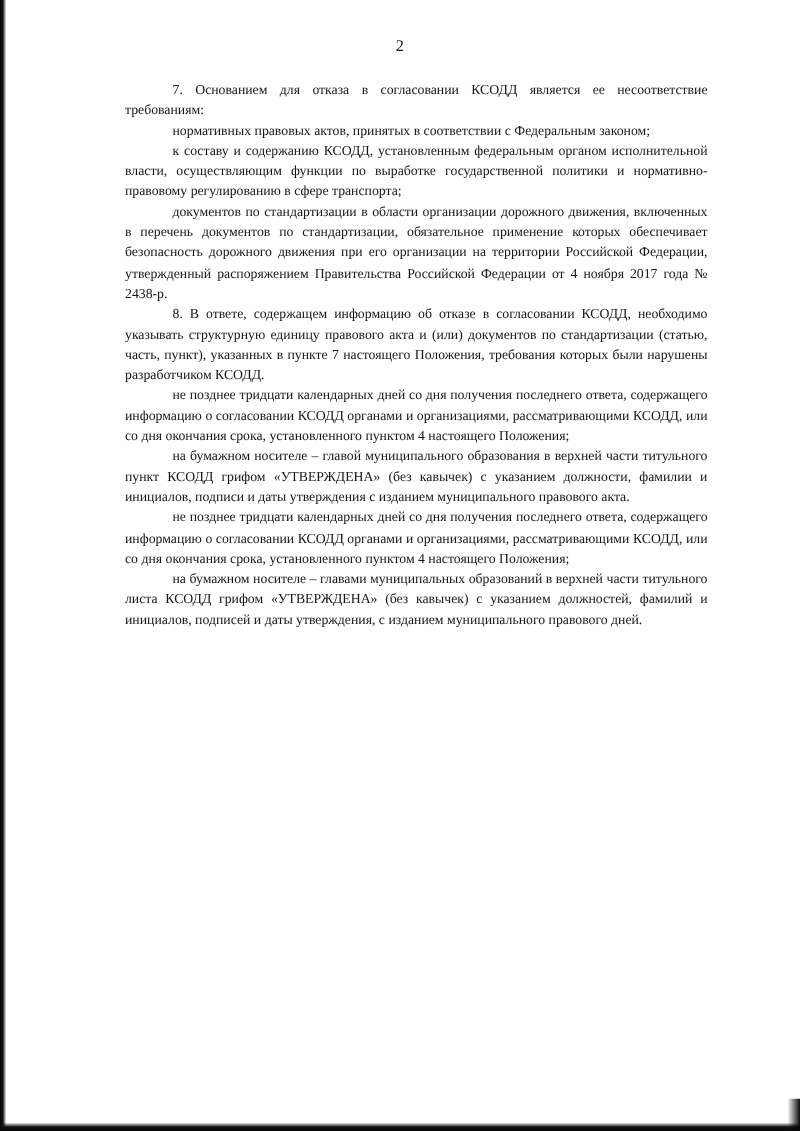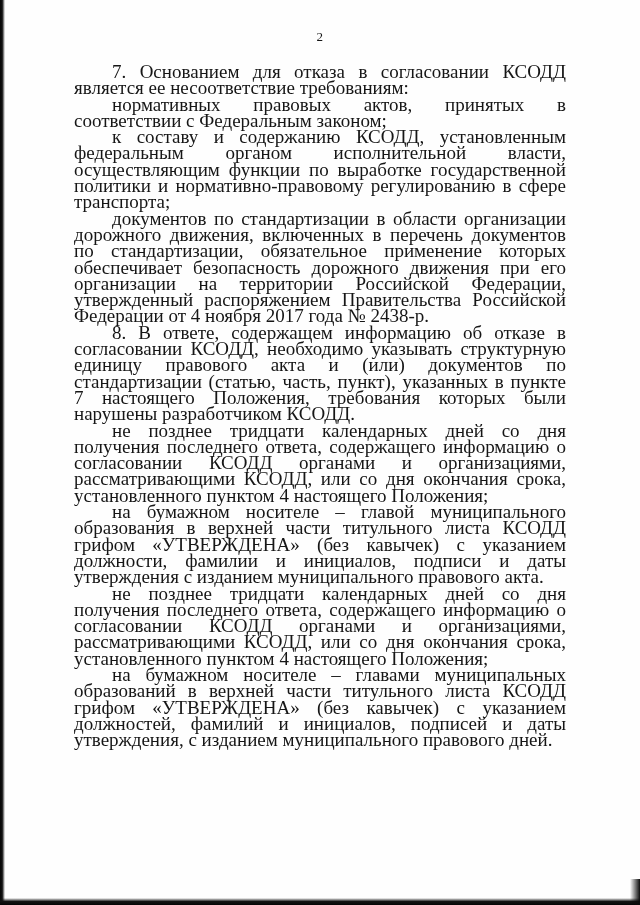--- a/index.html
+++ b/index.html
@@ -20,22 +20,22 @@
     inset: 0;
     background: #fefefe;
   }
   .page-number {
     text-align: center;
     padding-top: 29px;
     font-size: 13px;
     letter-spacing: 0.5px;
   }
   .text-block {
-    margin: 19px 74px 0 74px;
-    font-size: 19px;
+    margin: 19px 74px 0 100px;
+    font-size: 11px;
     line-height: 16.3px;
     text-align: justify;
     text-justify: inter-word;
   }
   .text-block p {
     margin: 0;
     padding: 0;
     text-indent: 38px;
   }
   
@@ -68,21 +68,21 @@
 
   <div class="page-number">2</div>
 
   <div class="text-block">
     <p>7. Основанием для отказа в согласовании КСОДД является ее несоответствие требованиям:</p>
     <p>нормативных правовых актов, принятых в соответствии с Федеральным законом;</p>
     <p>к составу и содержанию КСОДД, установленным федеральным органом исполнительной власти, осуществляющим функции по выработке государственной политики и нормативно-правовому регулированию в сфере транспорта;</p>
     <p>документов по стандартизации в области организации дорожного движения, включенных в перечень документов по стандартизации, обязательное применение которых обеспечивает безопасность дорожного движения при его организации на территории Российской Федерации, утвержденный распоряжением Правительства Российской Федерации от 4 ноября 2017 года № 2438-р.</p>
     <p>8. В ответе, содержащем информацию об отказе в согласовании КСОДД, необходимо указывать структурную единицу правового акта и (или) документов по стандартизации (статью, часть, пункт), указанных в пункте 7 настоящего Положения, требования которых были нарушены разработчиком КСОДД.</p>
     <p>не позднее тридцати календарных дней со дня получения последнего ответа, содержащего информацию о согласовании КСОДД органами и организациями, рассматривающими КСОДД, или со дня окончания срока, установленного пунктом 4 настоящего Положения;</p>
-    <p>на бумажном носителе – главой муниципального образования в верхней части титульного листа КСОДД грифом «УТВЕРЖДЕНА» (без кавычек) с указанием должности, фамилии и инициалов, подписи и даты утверждения с изданием муниципального правового акта.</p>
+    <p>на бумажном носителе – главой муниципального образования в верхней части титульного пункт КСОДД грифом «УТВЕРЖДЕНА» (без кавычек) с указанием должности, фамилии и инициалов, подписи и даты утверждения с изданием муниципального правового акта.</p>
     <p>не позднее тридцати календарных дней со дня получения последнего ответа, содержащего информацию о согласовании КСОДД органами и организациями, рассматривающими КСОДД, или со дня окончания срока, установленного пунктом 4 настоящего Положения;</p>
     <p>на бумажном носителе – главами муниципальных образований в верхней части титульного листа КСОДД грифом «УТВЕРЖДЕНА» (без кавычек) с указанием должностей, фамилий и инициалов, подписей и даты утверждения, с изданием муниципального правового дней.</p>
   </div>
 
   <div class="scan-edge-left"></div>
   <div class="scan-edge-bottom"></div>
   <div class="scan-corner-bottom-right"></div>
 
 </div>
 

